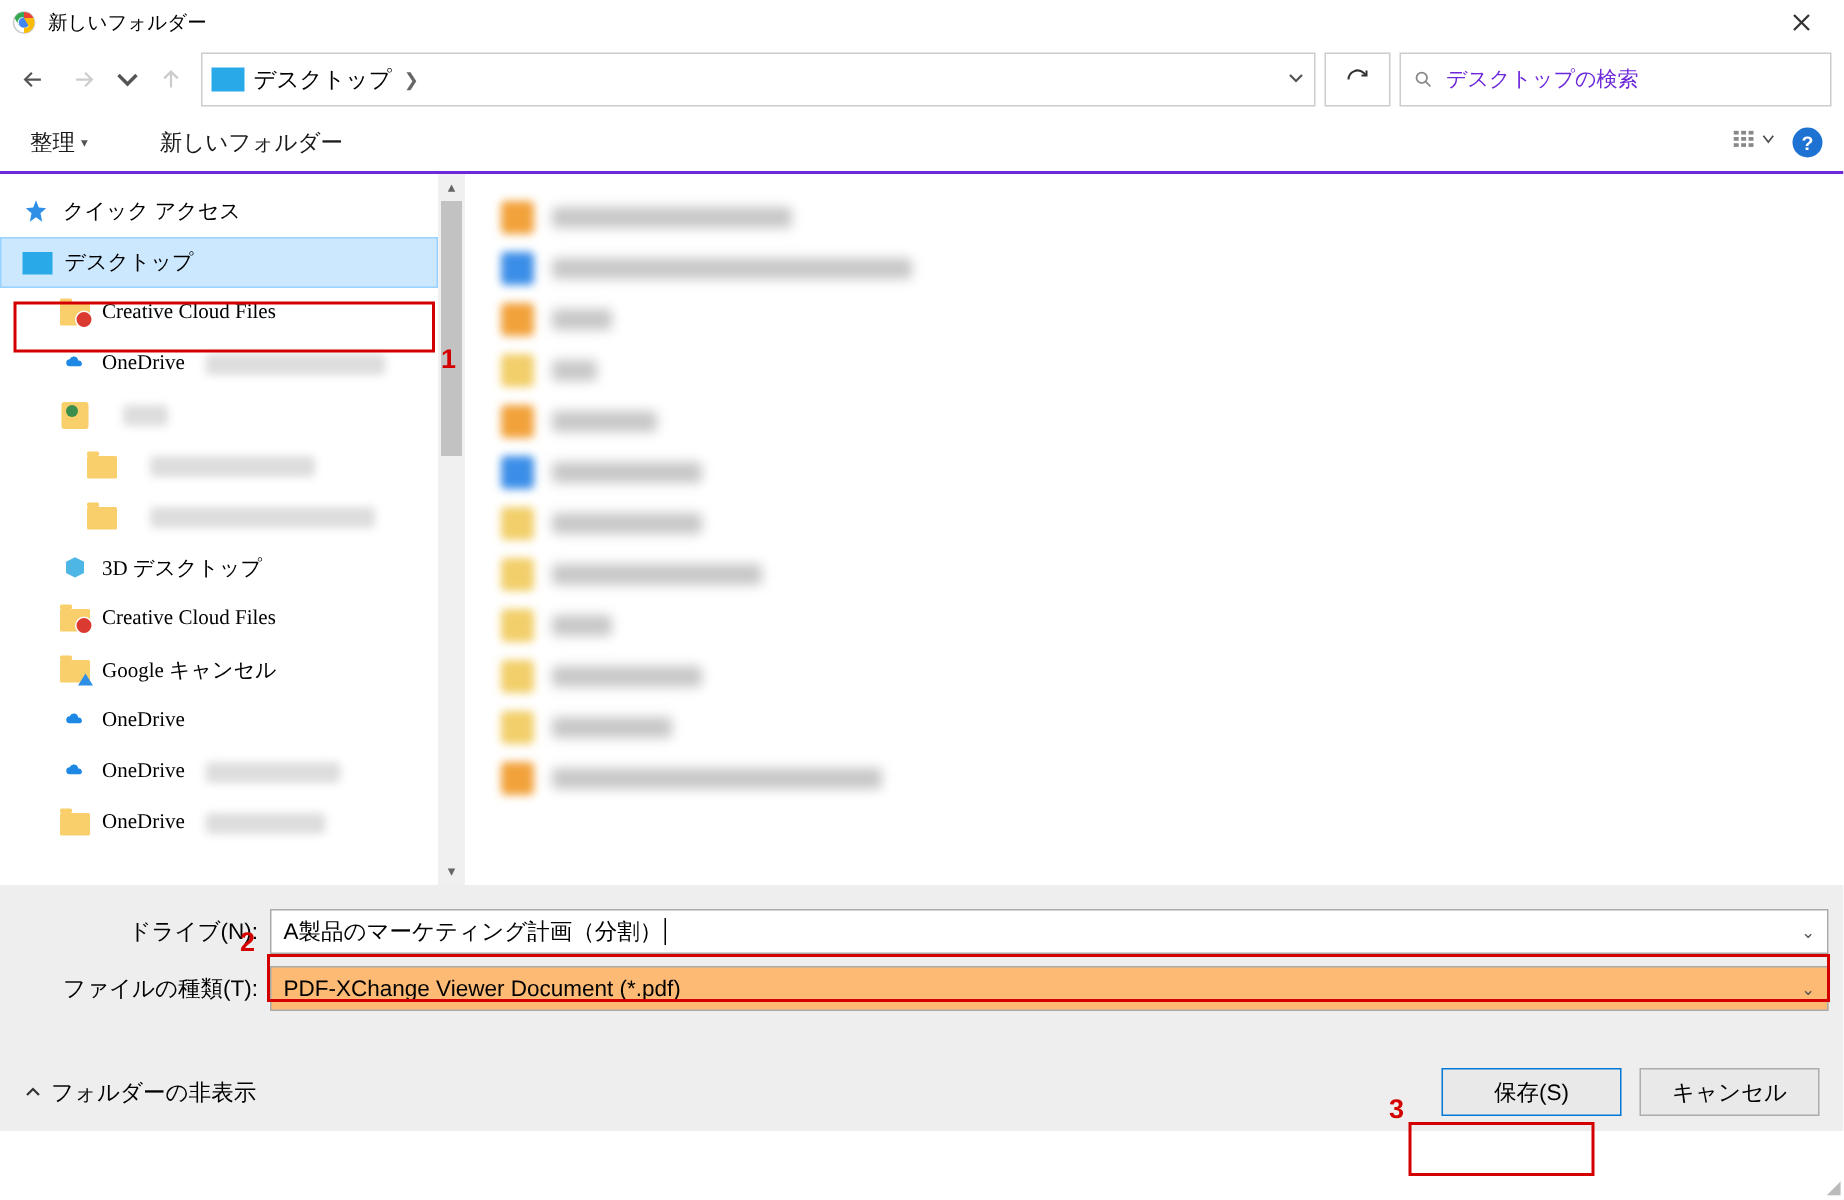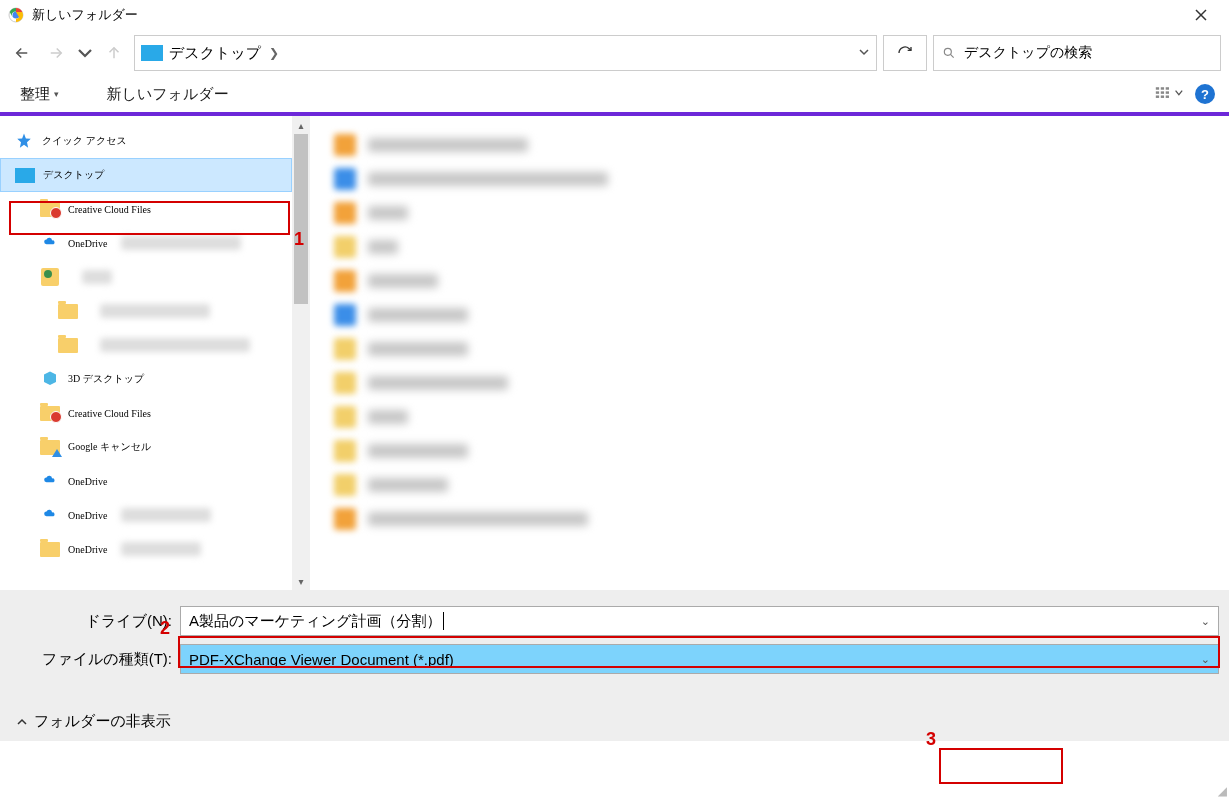--- a/index.html
+++ b/index.html
@@ -75,32 +75,32 @@
     width:44px; height:36px;
     border:1px solid #ccc;
     display:flex; align-items:center; justify-content:center;
     background:#fff;
   }
   .search-box {
     width:288px; height:36px;
     border:1px solid #ccc;
     display:flex; align-items:center;
     padding:0 8px;
-    color:#000000;
+    color:#6d28d9;
     background:#fff;
     gap:8px;
   }
   .search-box svg { width:14px; height:14px; }
   
   .toolbar {
     display:flex;
     align-items:center;
     height:40px;
     padding:0 14px;
-    border-bottom:4px solid #6d28d9;
+    border-bottom:2px solid #6d28d9;
     font-size:15px;
   }
   .toolbar .tbtn {
     display:flex; align-items:center; gap:4px;
     padding:4px 6px;
     color:#1a1a1a;
   }
   .toolbar .tbtn .tri { font-size:9px; color:#555; }
   .toolbar .gap { width:36px; }
   .toolbar .right { margin-left:auto; display:flex; align-items:center; gap:12px; }
@@ -124,21 +124,21 @@
   .tree {
     flex:1;
     padding-top:8px;
     overflow:hidden;
   }
   .tree-item {
     display:flex; align-items:center;
     height:34px;
     padding-left:14px;
     gap:8px;
-    font-size:10px;
+    font-size:14px;
     white-space:nowrap;
   }
   .tree-item.indent1 { padding-left:40px;font-family:Liberation Serif, serif; }
   .tree-item.indent2 { padding-left:58px; }
   .tree-item.selected {
     background:#cce8ff;
     border:1px solid #99d1ff;
   }
   .tree-item .icon {
     width:20px; height:18px;
@@ -239,21 +239,21 @@
     padding:0 8px;
     font-size:15px;
     position:relative;
   }
   .field-row .control .dd {
     margin-left:auto;
     color:#555;
     font-size:11px;
   }
   .field-row .control.readonly {
-    background:#7dd3fc;
+    background:#fdba74;
     border:1px solid #aaa;
   }
   .caret {
     display:inline-block;
     width:1px; height:18px;
     background:#000; margin-left:2px;
   }
   .footer {
     display:flex;
     align-items:center;
@@ -555,20 +555,24 @@
       <span class="dd">⌄</span>
     </div>
   </div>
   <div class="footer">
     <div class="hide-folders">
       <svg viewBox="0 0 12 12">
           <path d="M2 8l4-4 4 4" fill="none" stroke="#333" stroke-width="1.5"></path>
         </svg>
       <span>フォルダーの非表示</span>
     </div>
+    <div class="btns">
+      <button class="primary">保存(S)</button>
+      <button>キャンセル</button>
+    </div>
   </div>
 </div>
 
 <div class="annot-box" style="left:9px; top:201px; width:281px; height:34px;"></div>
 <div class="annot-label" style="left:294px; top:229px;">1</div>
 
 <div class="annot-box" style="left:178px; top:636px; width:1042px; height:32px;"></div>
 <div class="annot-label" style="left:160px; top:618px;">2</div>
 
 <div class="annot-box" style="left:939px; top:748px; width:124px; height:36px;"></div>

